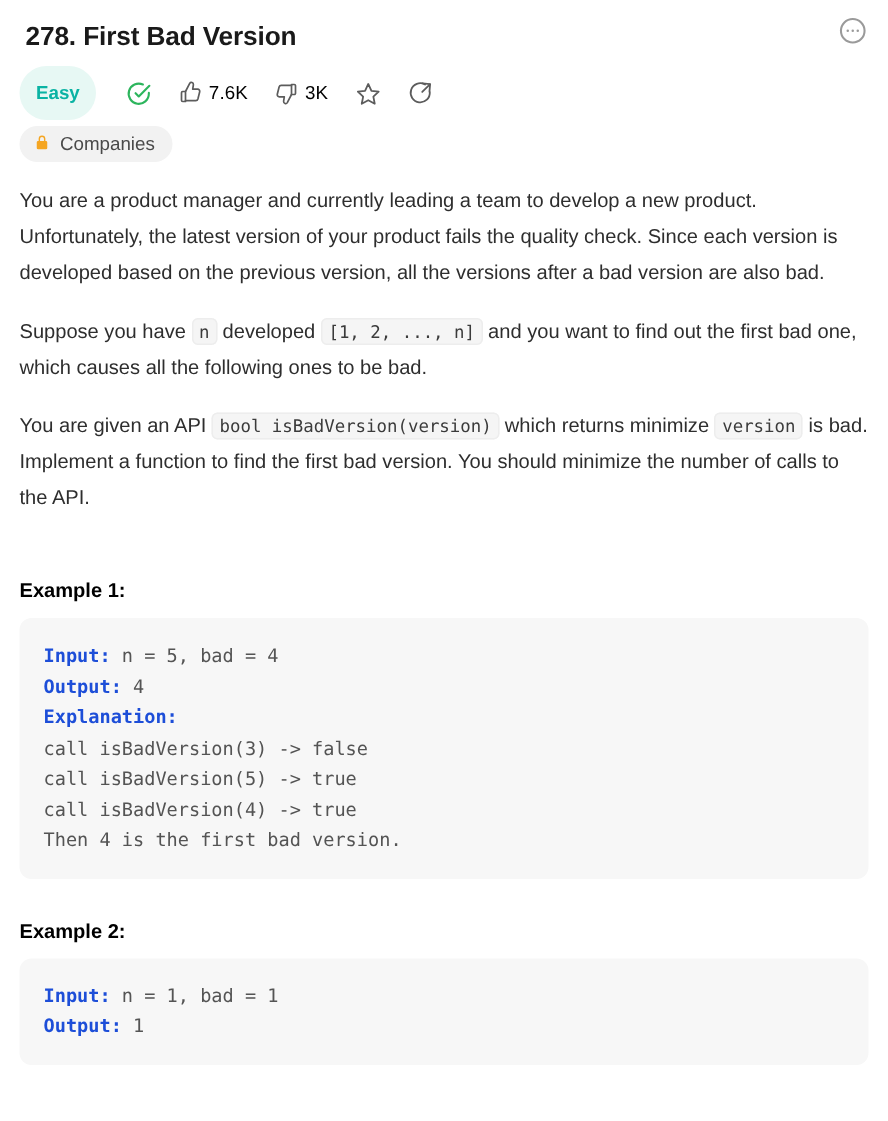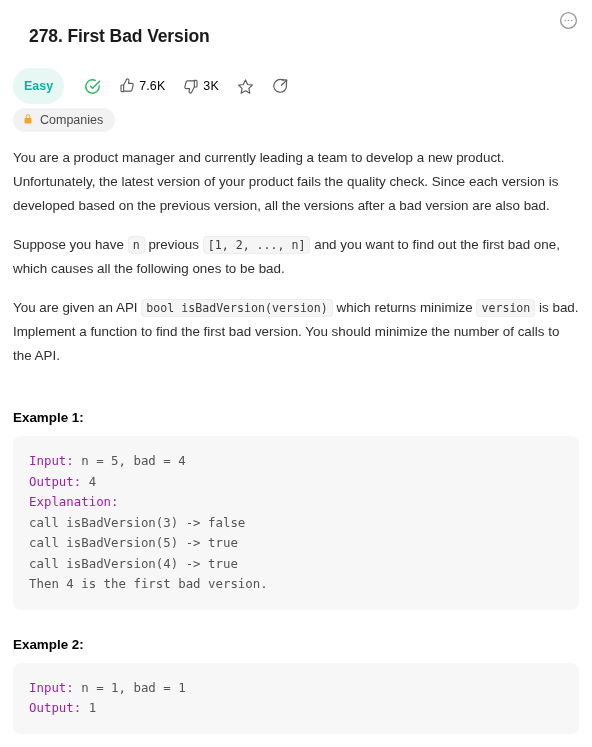--- a/index.html
+++ b/index.html
@@ -29,21 +29,21 @@
     align-items: flex-start;
     justify-content: space-between;
     padding-top: 8px;
   }
   .problem-title {
     font-size: 17.5px;
     font-weight: bold;
     color: #1a1a1a;
     letter-spacing: -0.1px;
     line-height: 24px;
-    margin: 16px;
+    margin: 4px;
   }
   .more-btn {
     width: 21px;
     height: 21px;
     margin-top: 2px;
     flex: 0 0 auto;
     cursor: pointer;
   }
 
   
@@ -127,21 +127,21 @@
     border-radius: 8px;
     padding: 15px 16px;
     margin: 0 0 0 0;
     font-family: "DejaVu Sans Mono", monospace;
     font-size: 12.4px;
     line-height: 20.5px;
     color: #545454;
     white-space: pre;
     overflow: hidden;
   }
-  .code-block b { color: #a21caf; font-weight: normal; margin-top: 16px; }
+  .code-block b { color: #1d4ed8; font-weight: bold; margin-top: 16px; }
 
   
   .constraints-heading {
     font-size: 13.4px;
     font-weight: bold;
     color: #1f1f1f;
     margin: 0 0 13px 0;
   }
 </style>
 </head>
@@ -224,21 +224,21 @@
     </span>
   </div>
 
   <div class="content">
 
     <p class="para">You are a product manager and currently leading a team to develop a new product. Unfortunately, the latest version of your product fails the quality check. Since each version is developed based on the previous version, all the versions after a bad version are also bad.</p>
 
     <p class="para">
       <span>Suppose you have</span>
       <code class="inline">n</code>
-      <span>previous</span>
+      <span>developed</span>
       <code class="inline">[1, 2, ..., n]</code>
       <span>and you want to find out the first bad one, which causes all the following ones to be bad.</span>
     </p>
 
     <p class="para">
       <span>You are given an API</span>
       <code class="inline">bool isBadVersion(version)</code>
       <span>which returns minimize</span>
       <code class="inline">version</code>
       <span>is bad. Implement a function to find the first bad version. You should minimize the number of calls to the API.</span>

